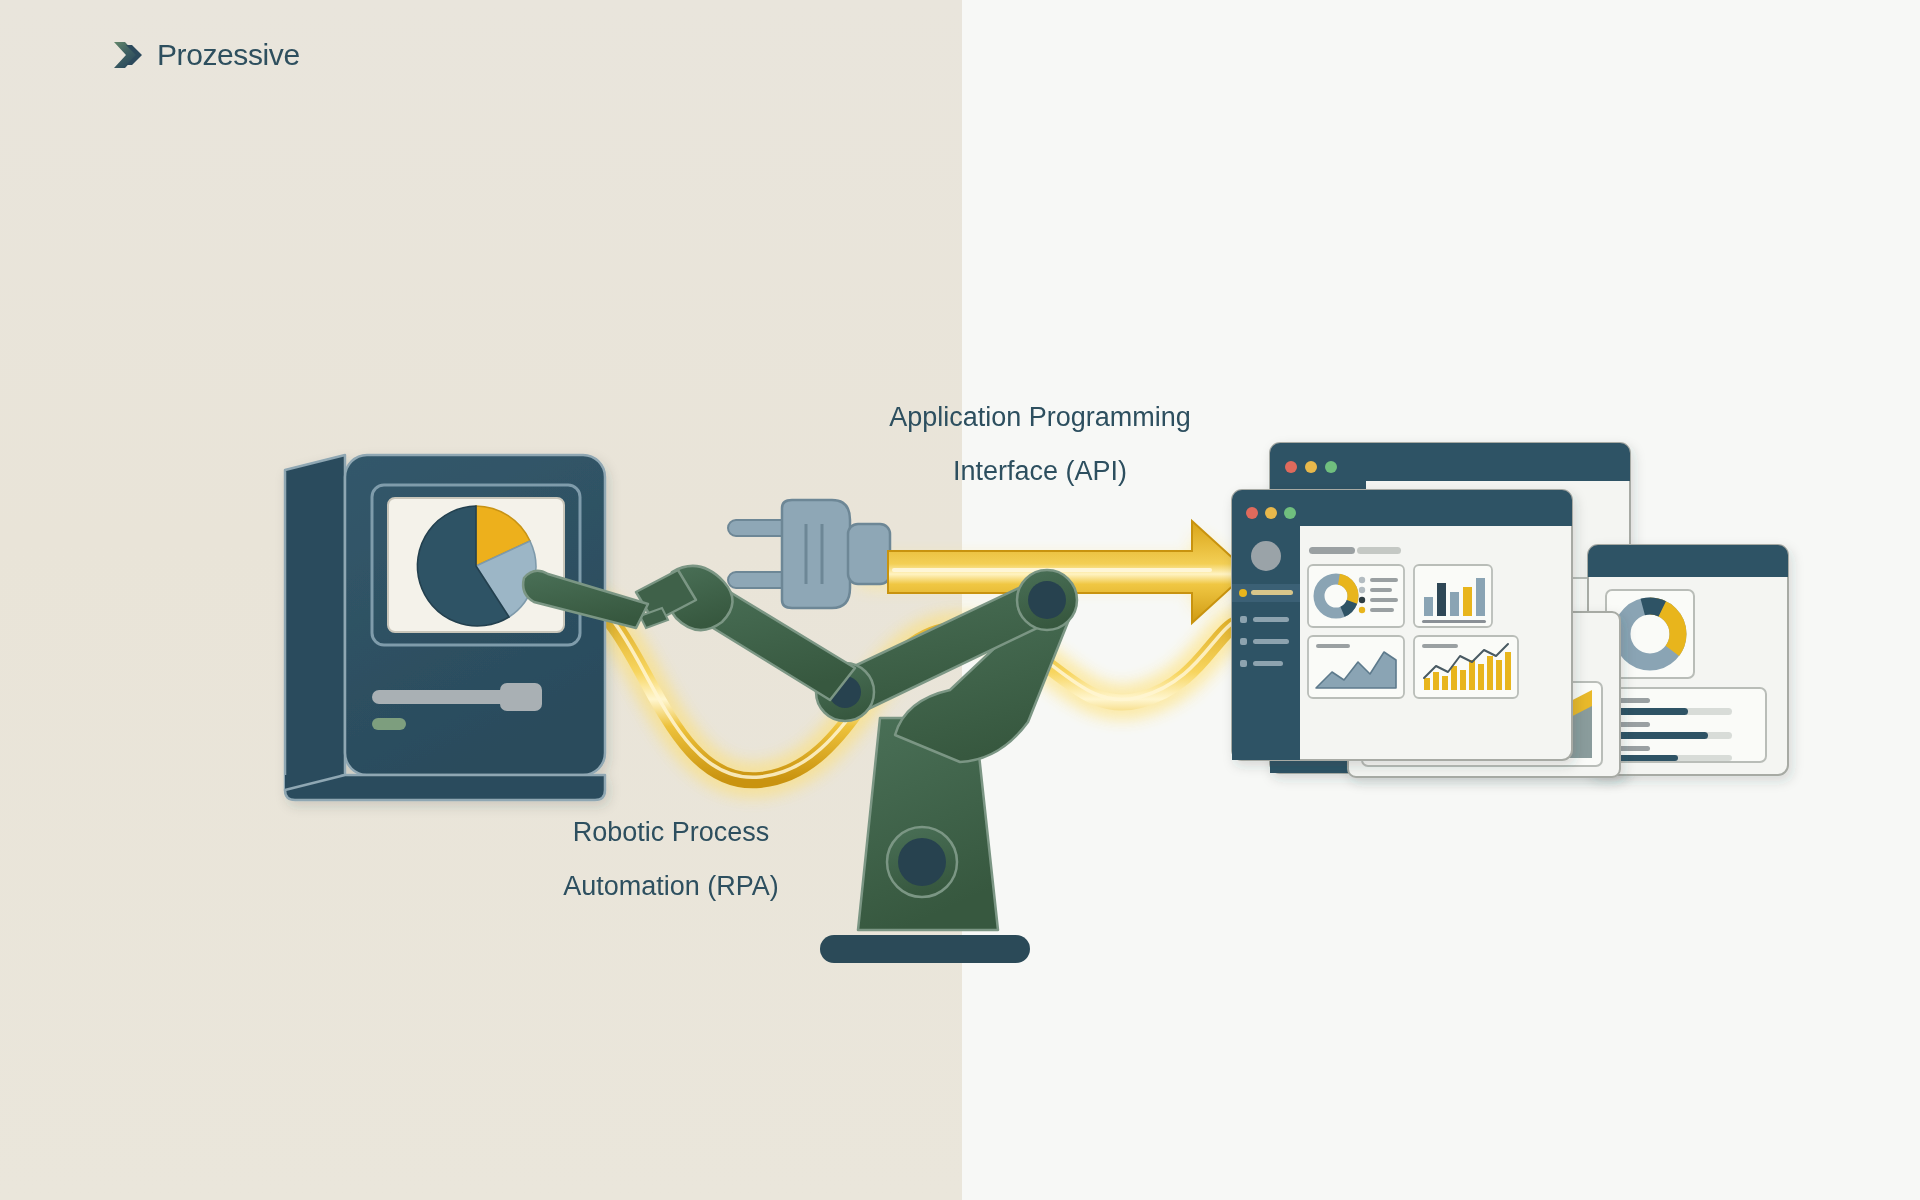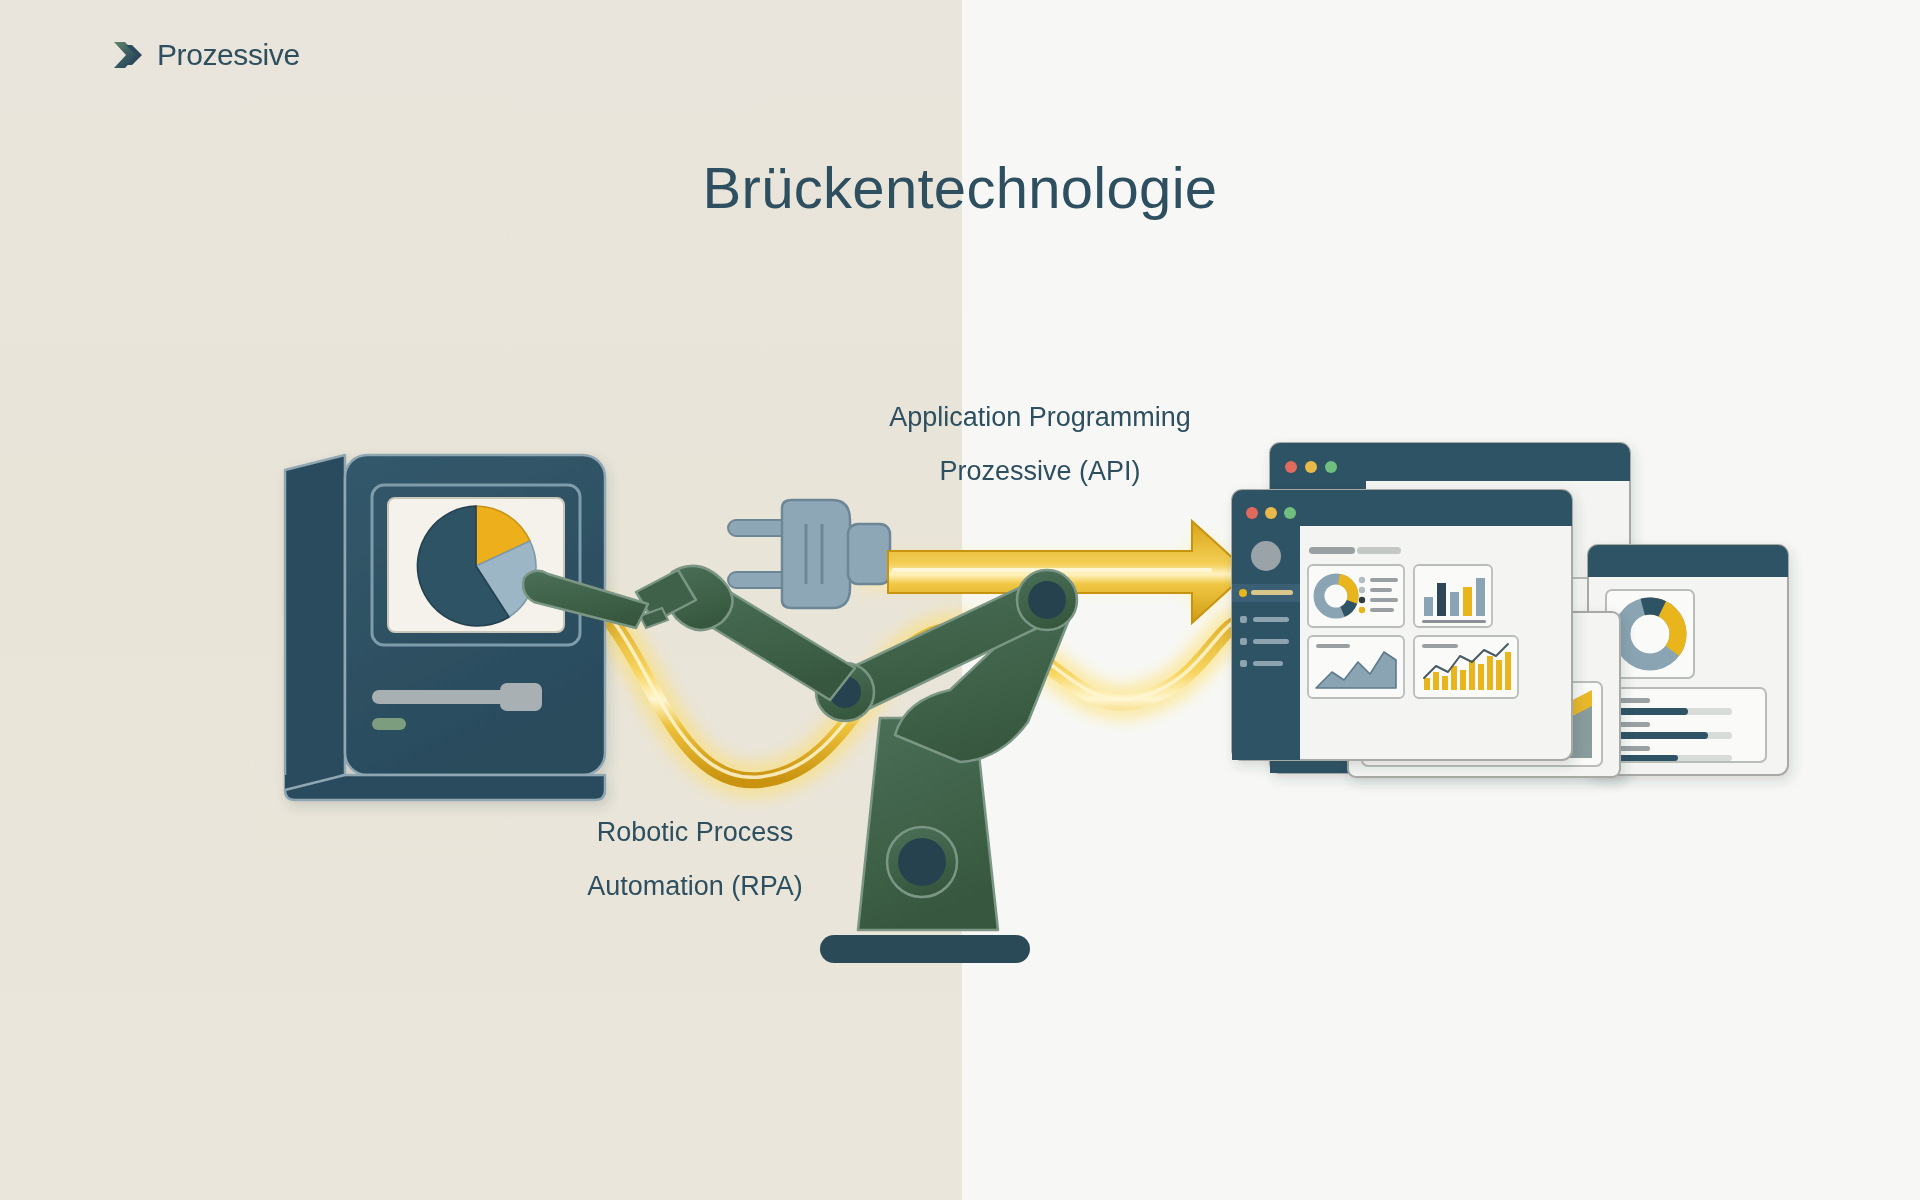--- a/index.html
+++ b/index.html
@@ -64,21 +64,21 @@
 
   .callout {
     position: absolute;
     color: #2d4f5f;
     font-size: 27px;
     line-height: 2.0;
     text-align: center;
     white-space: pre-line;
   }
   #api-label { left: 760px; top: 390px; width: 560px; }
-  #rpa-label { left: 485px; top: 805px; width: 420px; }
+  #rpa-label { left: 461px; top: 805px; width: 420px; }
 
   #art { position: absolute; left: 0; top: 0; width: 1920px; height: 1200px; }
 </style>
 </head>
 <body>
 
 <div id="slide">
 
   <div id="bg-left"></div>
   <div id="bg-right"></div>
@@ -94,21 +94,20 @@
           </linearGradient>
         </defs>
         <path d="M2,4 L13,4 L25,17 L13,30 L2,30 L14,17 Z" fill="url(#chevGrad)"></path>
         <path d="M14,7 L20,7 L30,17 L20,27 L14,27 L24,17 Z" fill="#2c4a5c"></path>
       </svg>
     </span>
     <span class="wordmark">Prozessive</span>
   </div>
 
   <h1 id="title">
-    <span class="l1">Brückentechnologie</span>
   </h1>
 
   <svg id="art" viewBox="0 0 1920 1200">
     <defs>
       <linearGradient id="gArrow" x1="0" y1="0" x2="0" y2="1">
         <stop offset="0%" stop-color="#d9a417"></stop>
         <stop offset="42%" stop-color="#f3cf55"></stop>
         <stop offset="52%" stop-color="#fff3c2"></stop>
         <stop offset="62%" stop-color="#f0c743"></stop>
         <stop offset="100%" stop-color="#cf9a12"></stop>
@@ -328,17 +327,17 @@
           <rect x="1487" y="656" width="6" height="34"></rect>
           <rect x="1496" y="660" width="6" height="30"></rect>
           <rect x="1505" y="652" width="6" height="38"></rect>
         </g>
         <path d="M1424,678 L1436,666 L1448,672 L1460,656 L1472,662 L1484,650 L1496,656 L1508,644" fill="none" stroke="#4a5a63" stroke-width="2" stroke-linejoin="round" stroke-linecap="round"></path>
       </g>
     </g>
   </svg>
 
   <div id="api-label" class="callout">Application Programming
-Prozessive (API)</div>
+Interface (API)</div>
   <div id="rpa-label" class="callout">Robotic Process
 Automation (RPA)</div>
 
 </div>
 
 </body></html>

